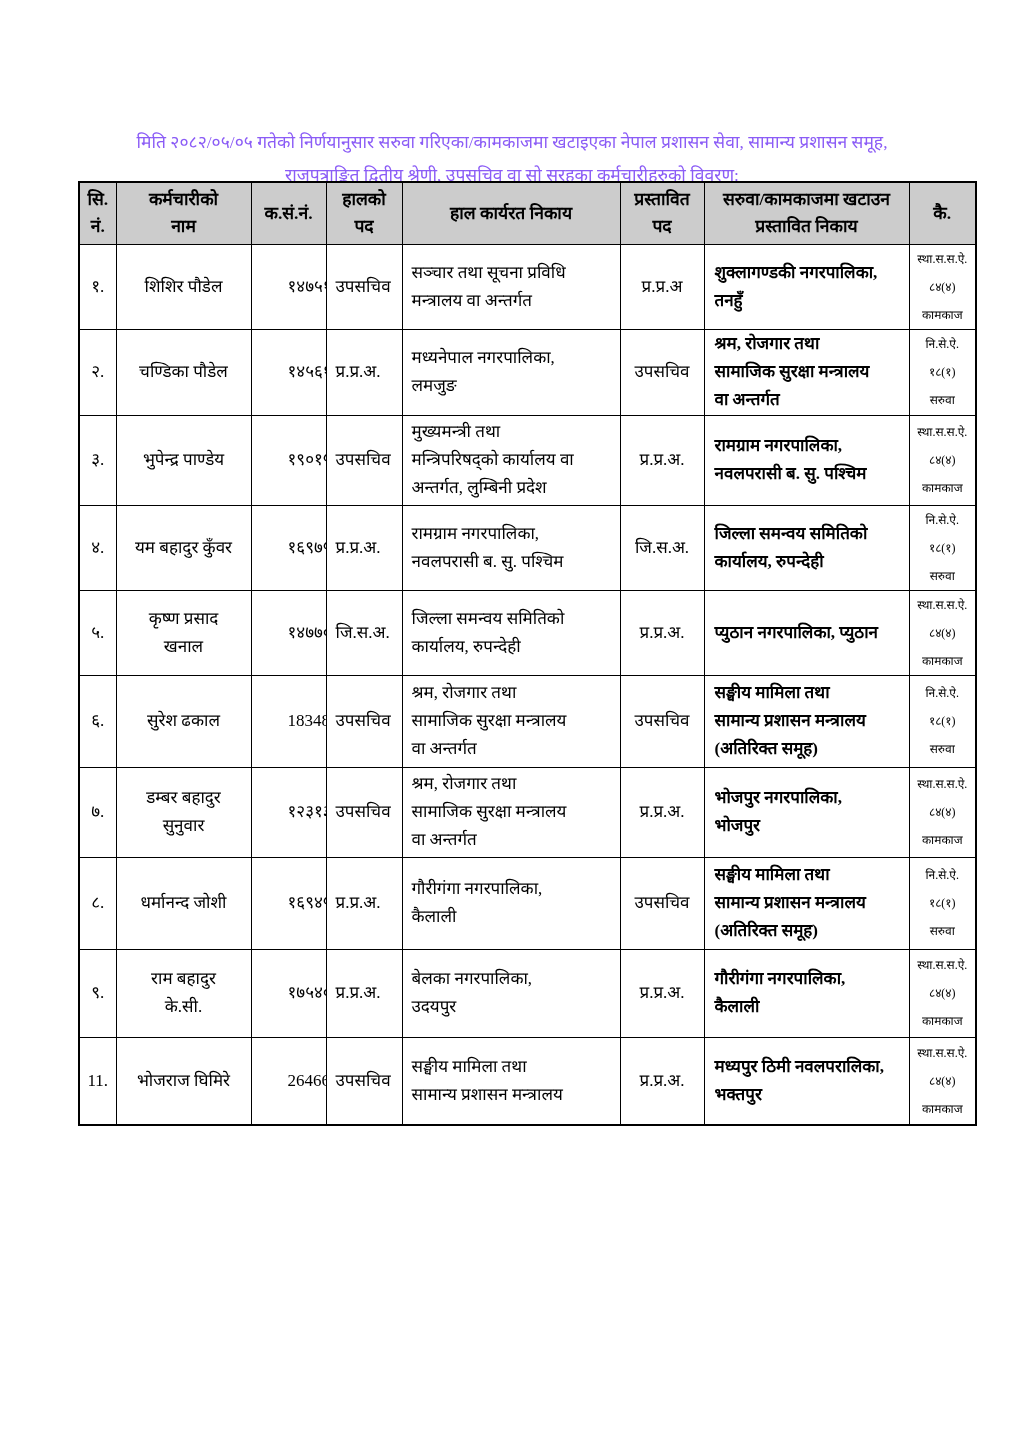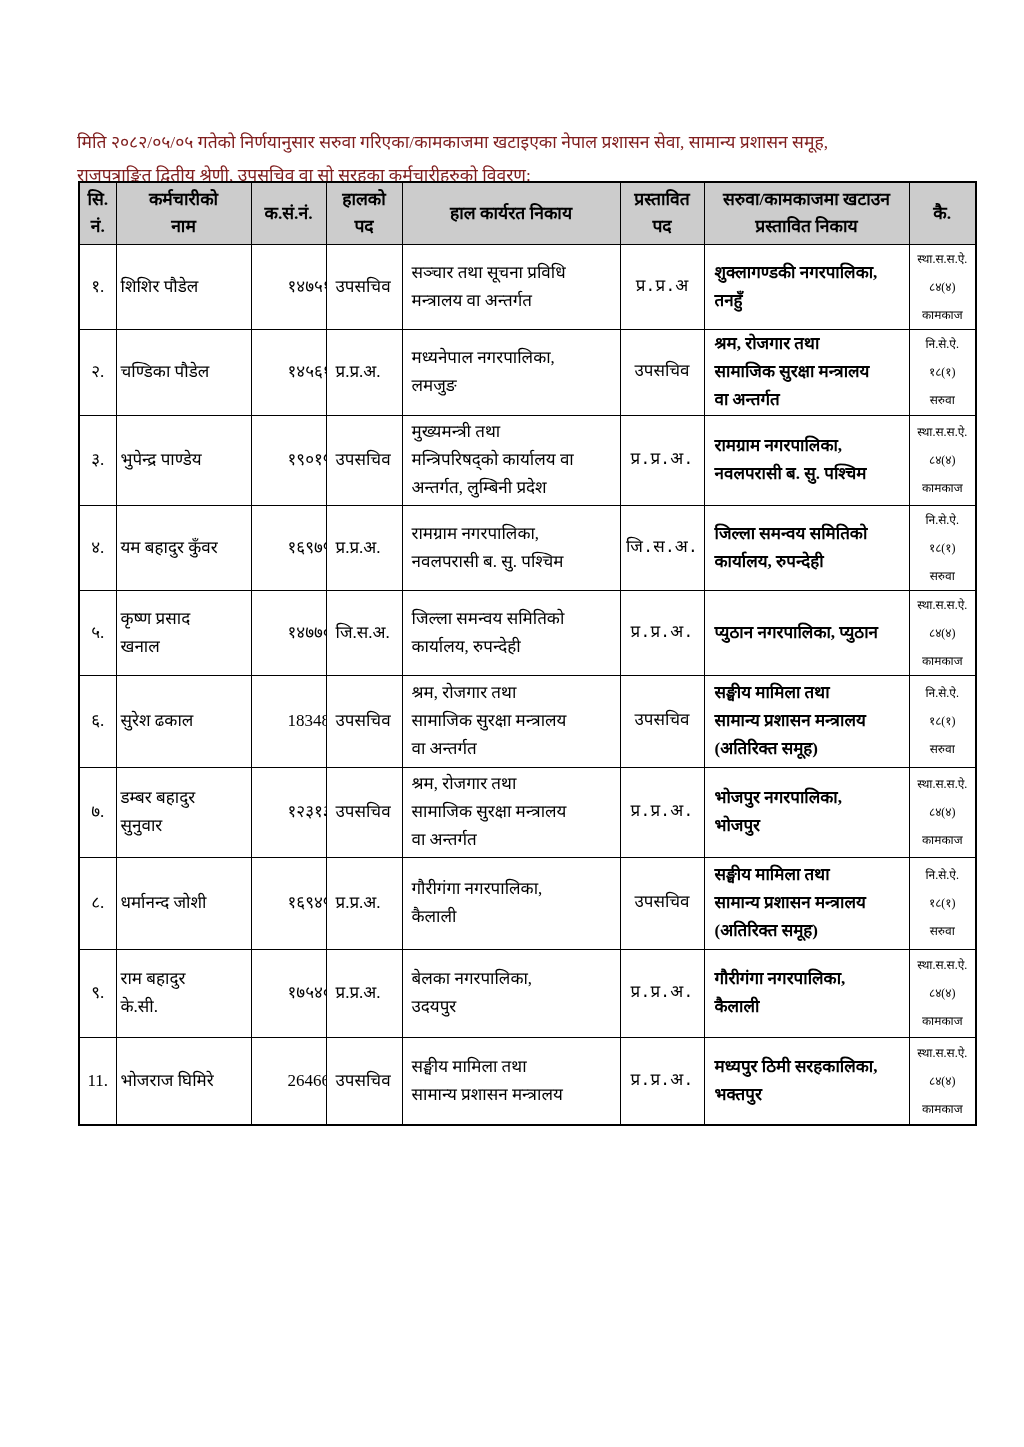--- a/index.html
+++ b/index.html
@@ -16,24 +16,25 @@
     top: 0; left: 0;
     width: 1024px;
     height: 1447px;
     background: #ffffff;
   }
   .intro {
     position: absolute;
     top: 126px;
     left: 77px;
     width: 870px;
+    text-align: center;
     font-size: 17.5px;
     line-height: 33px;
     white-space: pre-line;
-    color: #7f1d1d;
+    color: #8b5cf6;
   }
   table.transfers {
     position: absolute;
     top: 181px;
     left: 78px;
     width: 897px;
     border-collapse: collapse;
     table-layout: fixed;
     border: 2px solid #000000;
     font-size: 17px;
@@ -61,25 +62,25 @@
   tbody tr:nth-child(3)  { height: 90px; }
   tbody tr:nth-child(4)  { height: 85px; }
   tbody tr:nth-child(5)  { height: 85px; }
   tbody tr:nth-child(6)  { height: 92px; }
   tbody tr:nth-child(7)  { height: 90px; }
   tbody tr:nth-child(8)  { height: 92px; }
   tbody tr:nth-child(9)  { height: 88px; }
   tbody tr:nth-child(10) { height: 88px; }
 
   td.c-sn   { text-align: center; }
-  td.c-name { text-align: left; padding-left: 4px; padding-right: 4px; }
+  td.c-name { text-align: center; padding-left: 4px; padding-right: 4px; }
   td.c-no   { text-align: center; padding-left: 36px; }
   td.c-post { text-align: left; padding-left: 9px; padding-right: 2px; }
   td.c-off  { text-align: left; padding-left: 9px; padding-right: 4px; margin-top: 40px; }
-  td.c-ppost{ text-align: center; font-family: Liberation Mono, monospace; }
+  td.c-ppost{ text-align: center; }
   td.c-poff { text-align: left; padding-left: 10px; padding-right: 4px; font-weight: bold; }
   td.c-rem  { text-align: center; font-size: 12px; line-height: 27px; font-family: Liberation Serif, serif; }
 </style>
 </head>
 <body>
 
 <div class="page">
 
   <p class="intro">मिति २०८२/०५/०५ गतेको निर्णयानुसार सरुवा गरिएका/कामकाजमा खटाइएका नेपाल प्रशासन सेवा, सामान्य प्रशासन समूह,
 राजपत्राङ्कित द्वितीय श्रेणी, उपसचिव वा सो सरहका कर्मचारीहरुको विवरण:</p>
@@ -257,21 +258,21 @@
     </tr>
 
     <tr>
       <td class="c-sn">11.</td>
       <td class="c-name">भोजराज घिमिरे</td>
       <td class="c-no">264660</td>
       <td class="c-post">उपसचिव</td>
       <td class="c-off">सङ्घीय मामिला तथा
 सामान्य प्रशासन मन्त्रालय</td>
       <td class="c-ppost">प्र.प्र.अ.</td>
-      <td class="c-poff">मध्यपुर ठिमी सरहकालिका,
+      <td class="c-poff">मध्यपुर ठिमी नवलपरालिका,
 भक्तपुर</td>
       <td class="c-rem">स्था.स.स.ऐ.
 ८४(४)
 कामकाज</td>
     </tr>
   </tbody>
   </table>
 
 </div>
 

